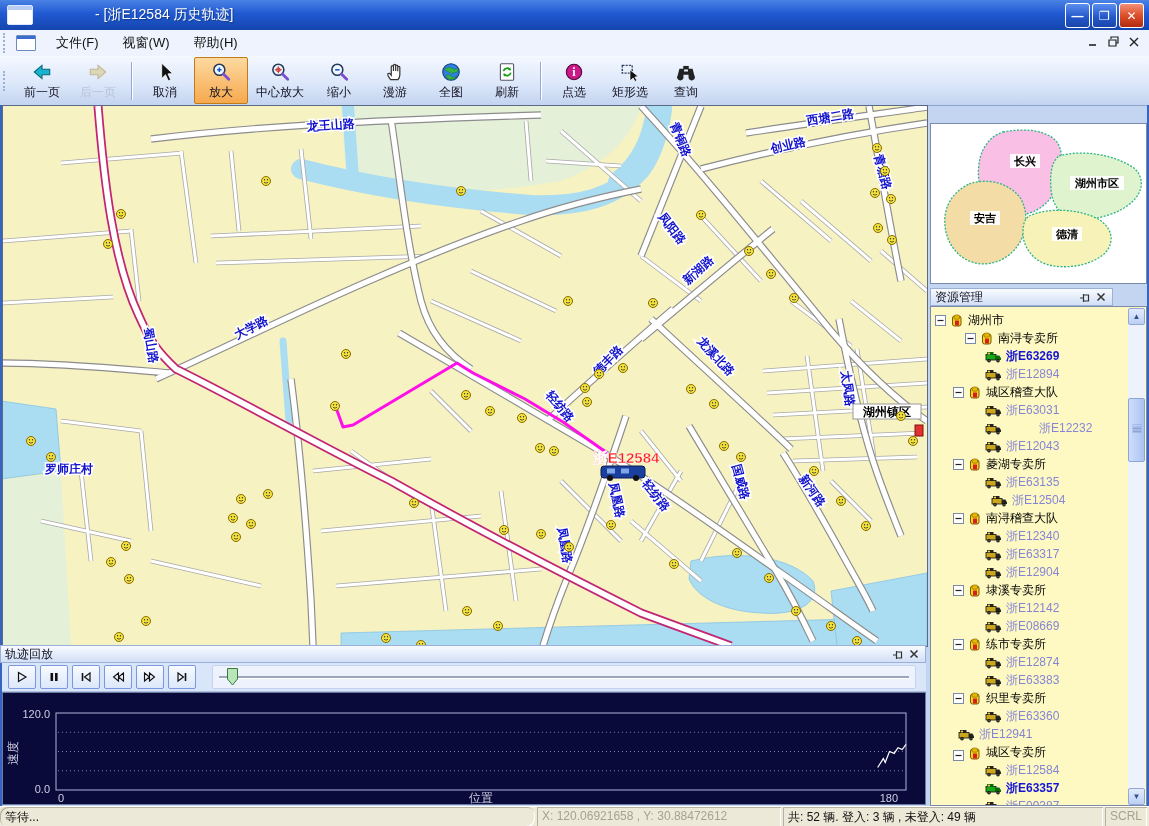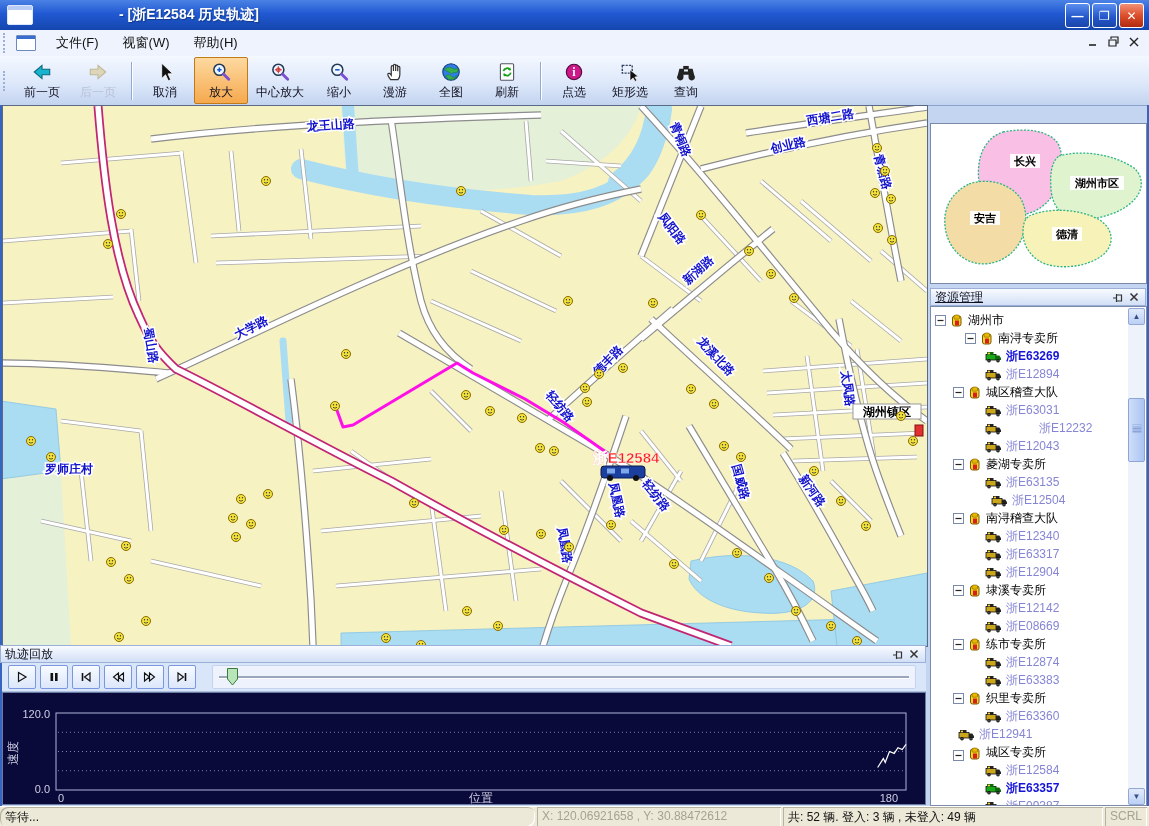--- a/index.html
+++ b/index.html
@@ -4,21 +4,21 @@
 <style>
   html,body{margin:0;padding:0;background:#444;}
   .app{position:relative;width:1149px;height:826px;overflow:hidden;
        font-family:"Liberation Sans","DejaVu Sans",sans-serif;background:#c3d5f0;}
   
   .titlebar{position:absolute;left:0;top:0;width:1149px;height:30px;
     background:linear-gradient(180deg,#4a82e4 0%,#2159d3 45%,#1446ad 100%);
     display:flex;align-items:center;color:#fff;}
   .title-icon{width:24px;height:18px;margin-left:7px;background:#fff;border:1px solid #dce6ff;
     border-radius:2px;box-shadow:inset 0 4px 0 #b8ccf4;}
-  .title-text{font-size:14px;font-weight:bold;margin-left:86px;text-shadow:1px 1px 1px #123a8a;}
+  .title-text{font-size:14px;font-weight:normal;margin-left:62px;text-shadow:1px 1px 1px #123a8a;}
   .title-btns{position:absolute;right:5px;top:3px;display:flex;gap:2px;}
   .tbtn{width:23px;height:23px;border-radius:3px;border:1px solid #fff;
     display:flex;align-items:center;justify-content:center;color:#fff;font-size:12px;font-weight:bold;
     background:linear-gradient(180deg,#5a8ef0,#2255c8 60%,#1a46aa);}
   .tbtn.close{background:linear-gradient(180deg,#f09078,#dd4f2a 50%,#b02a10);}
   
   .menubar{position:absolute;left:0;top:30px;width:1149px;height:26px;background:#eef3fd;
     border-bottom:1px solid #c0cfe8;display:flex;align-items:center;}
   .grip{width:6px;height:20px;margin:0 3px;border-left:2px dotted #9bb0d4;}
   .mdi-icon{width:18px;height:14px;background:#fff;border:1px solid #6a8ac0;border-radius:1px;
@@ -43,21 +43,21 @@
   .map-wrap svg{display:block;}
   .edge{position:absolute;top:105px;width:2px;height:721px;background:#3565c0;}
   
   .panel-hdr{position:absolute;height:18px;background:linear-gradient(180deg,#f8fbff,#d2dff6);
     border:1px solid #9ab0d8;display:flex;align-items:center;font-size:12px;color:#101020;
     padding:0 4px;box-sizing:border-box;}
   .panel-hdr .ph-title{flex:1;}
   .ph-btn{width:14px;height:13px;display:flex;align-items:center;justify-content:center;margin-left:3px;}
   .eagle-body{position:absolute;left:930px;top:123px;width:217px;height:161px;background:#fff;
     border:1px solid #7a8aa8;box-sizing:border-box;}
-  .res-body{position:absolute;left:930px;top:306px;width:217px;height:500px;background:#ffffff;
+  .res-body{position:absolute;left:930px;top:306px;width:217px;height:500px;background:#fef9c3;
     border:1px solid #7a8aa8;box-sizing:border-box;overflow:hidden;}
   .tree{position:absolute;left:0;top:0;width:198px;padding-top:4px;}
   .tree-row{height:18px;display:flex;align-items:center;font-size:12px;white-space:nowrap;}
   .tree-row .exp{margin-right:3px;flex:0 0 auto;display:flex;}
   .tree-row .ticn{margin-right:4px;flex:0 0 auto;display:flex;}
   .t-city,.t-dept{color:#000;}
   .t-veh{color:#8585d5;}
   .t-veh.online{color:#1414d8;font-weight:bold;}
   
   .sb{position:absolute;right:1px;top:1px;width:17px;height:497px;background:#eef2fb;}
@@ -784,21 +784,21 @@
         <rect x="79" y="30" width="30" height="14" fill="#ffffff" opacity="0.9"></rect>
         <text x="94" y="41" font-size="11" font-weight="bold" fill="#000" text-anchor="middle">长兴</text>
         <rect x="139" y="52" width="54" height="14" fill="#ffffff" opacity="0.9"></rect>
         <text x="166" y="63" font-size="11" font-weight="bold" fill="#000" text-anchor="middle">湖州市区</text>
         <rect x="39" y="87" width="30" height="14" fill="#ffffff" opacity="0.9"></rect>
         <text x="54" y="98" font-size="11" font-weight="bold" fill="#000" text-anchor="middle">安吉</text>
         <rect x="121" y="103" width="30" height="14" fill="#ffffff" opacity="0.9"></rect>
         <text x="136" y="114" font-size="11" font-weight="bold" fill="#000" text-anchor="middle">德清</text>
       </svg></div>
 
-  <div class="panel-hdr" style="left:930px;top:288px;width:216px;text-decoration:underline;">
+  <div class="panel-hdr" style="left:930px;top:288px;width:183px;">
     <span class="ph-title">资源管理</span>
     <span class="ph-btn">
         <svg width="11" height="11" viewBox="0 0 11 11">
           <path d="M1,6 H4.5 M4.5,2 V10 M4.5,3 H9.5 V9 H4.5" fill="none" stroke="#333" stroke-width="1.2"></path>
         </svg>
       </span>
     <span class="ph-btn">
         <svg width="10" height="10" viewBox="0 0 10 10">
           <path d="M1.5,1.5 L8.5,8.5 M8.5,1.5 L1.5,8.5" stroke="#333" stroke-width="1.5"></path>
         </svg>

